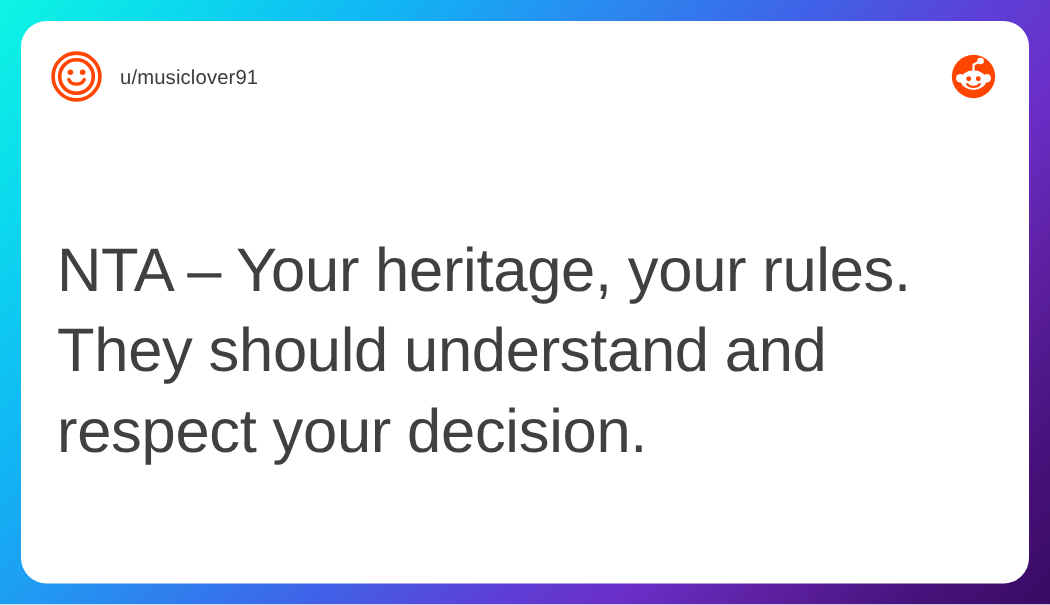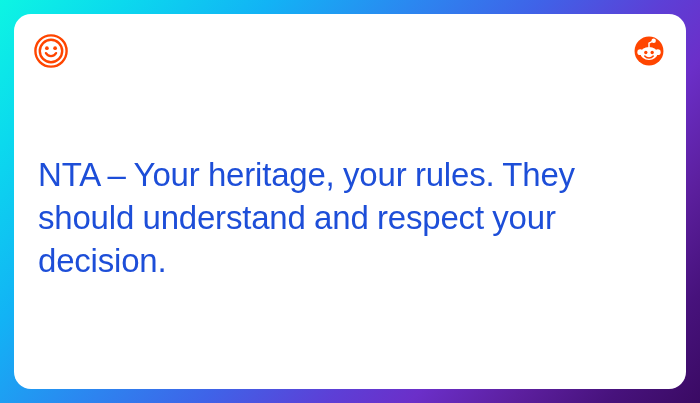--- a/index.html
+++ b/index.html
@@ -85,24 +85,24 @@
   #card-body {
     position: absolute;
     left: 24px;
     top: 140px;
     width: 608px;
   }
 
   #post-text {
     margin: 0;
     font-family: "Liberation Sans", sans-serif;
-    font-size: 33px;
+    font-size: 41px;
     line-height: 1.30;
     font-weight: 400;
-    color: #1d4ed8;
+    color: #404040;
     letter-spacing: -0.2px;
     word-spacing: -0.5px;
   }
 </style>
 </head>
 <body>
 
 <div id="stage">
 
   <div id="card">
@@ -112,20 +112,21 @@
       <span class="avatar-wrap">
         <svg class="avatar" viewBox="0 0 34 34" xmlns="http://www.w3.org/2000/svg">
           <circle cx="17" cy="17" r="15.6" fill="none" stroke="#FF4500" stroke-width="2.4"></circle>
           <circle cx="17" cy="17" r="11.2" fill="none" stroke="#FF4500" stroke-width="2.4"></circle>
           <circle cx="12.9" cy="14.2" r="1.85" fill="#FF4500"></circle>
           <circle cx="21.1" cy="14.2" r="1.85" fill="#FF4500"></circle>
           <path d="M11.9 19.1 a5.6 5.1 0 0 0 10.2 0" fill="none" stroke="#FF4500" stroke-width="2.3" stroke-linecap="round"></path>
         </svg>
       </span>
 
+      <span class="username">u/musiclover91</span>
 
       <span class="spacer"></span>
 
       <span class="brand-wrap">
         <svg class="brand-logo" viewBox="0 0 32 32" xmlns="http://www.w3.org/2000/svg">
           <circle cx="16" cy="16" r="15.4" fill="#FF4500"></circle>
 
           <ellipse cx="16" cy="18.6" rx="9.1" ry="7.0" fill="#FFFFFF"></ellipse>
 
           <circle cx="6.6" cy="17.2" r="3.05" fill="#FFFFFF"></circle>

